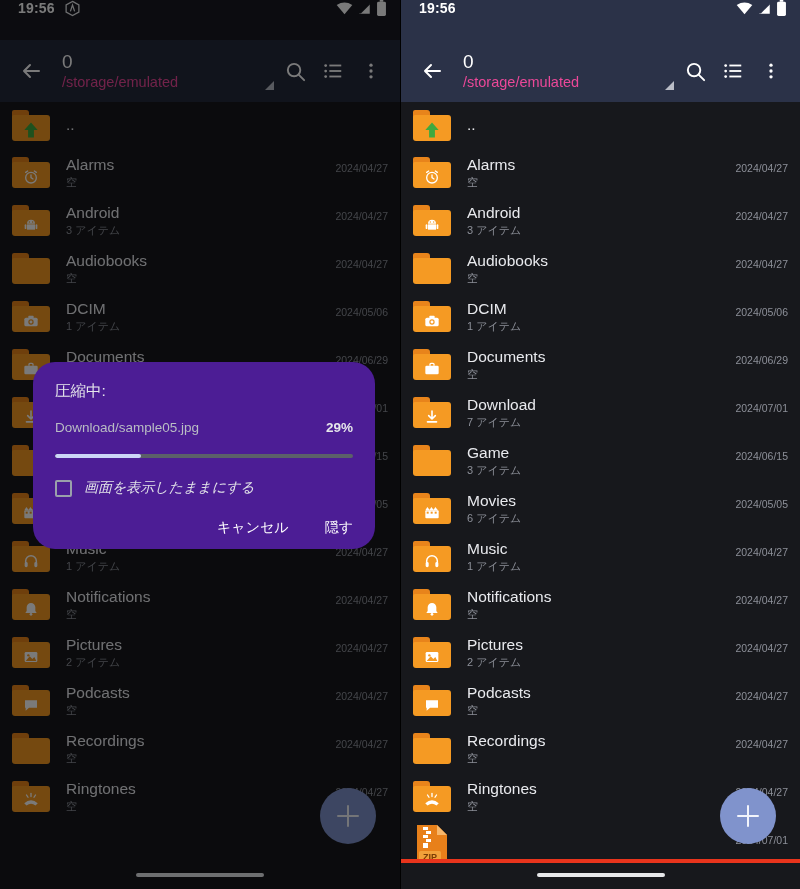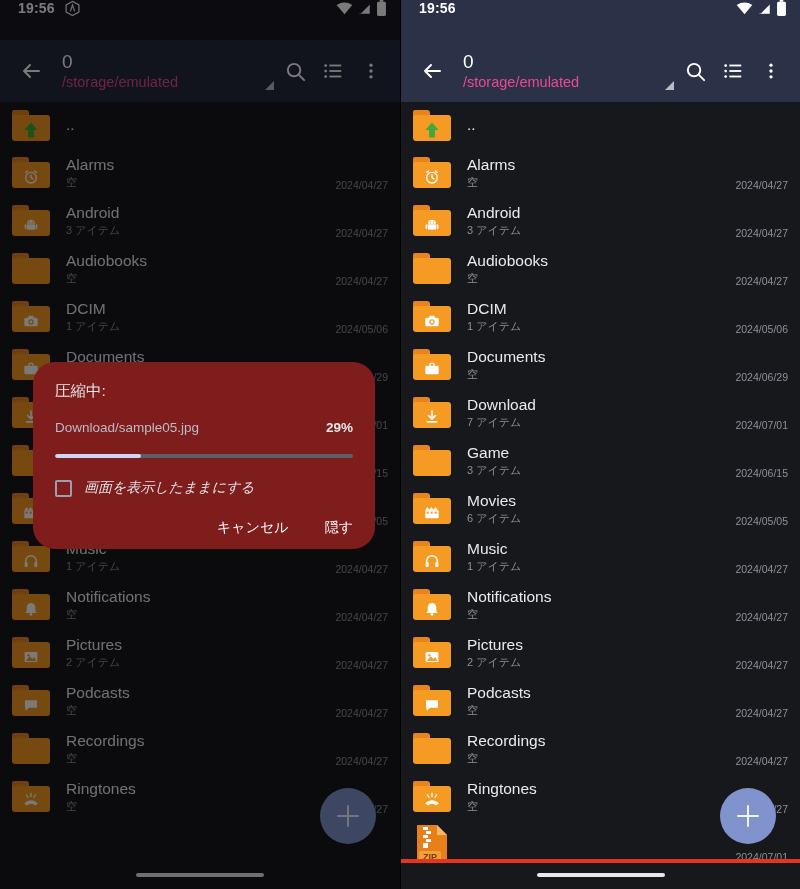--- a/index.html
+++ b/index.html
@@ -92,21 +92,21 @@
   .meta { flex: 1 1 auto; min-width: 0; margin-left: 14px; position: relative; }
   .fname {
     font-size: 15.5px; color: #e9eaee; line-height: 19px;
     white-space: nowrap; overflow: hidden;
   }
   .fsub {
     font-size: 11px; color: #8d9099; line-height: 15px;
     margin-top: 1px;
   }
   .fdate {
-    position: absolute; right: 12px; bottom: 5px;
+    position: absolute; right: 12px; bottom: 22px;
     font-size: 10.5px; color: #8d9099;
   }
   .row.first .fname { line-height: 24px; }
 
   
   .folder { position: relative; width: 38px; height: 31px; }
   .folder .tab {
     position: absolute; left: 0; top: 0;
     width: 17px; height: 7px;
     background: #e8841b; border-radius: 2px 3px 0 0;
@@ -155,21 +155,21 @@
   .scrim {
     position: absolute; inset: 0;
     background: rgba(0,0,0,0.52);
     z-index: 10;
   }
 
   
   .dialog {
     position: absolute; left: 33px; top: 362px;
     width: 342px;
-    background: #7f1d1d;
+    background: #4c1d95;
     border-radius: 22px;
     z-index: 11;
     padding: 18px 22px 12px 22px;
   }
   .dlg-title {
     font-size: 15.5px; color: #e6e7eb; line-height: 22px;
   }
   .dlg-row {
     display: flex; align-items: baseline;
     margin-top: 18px;

